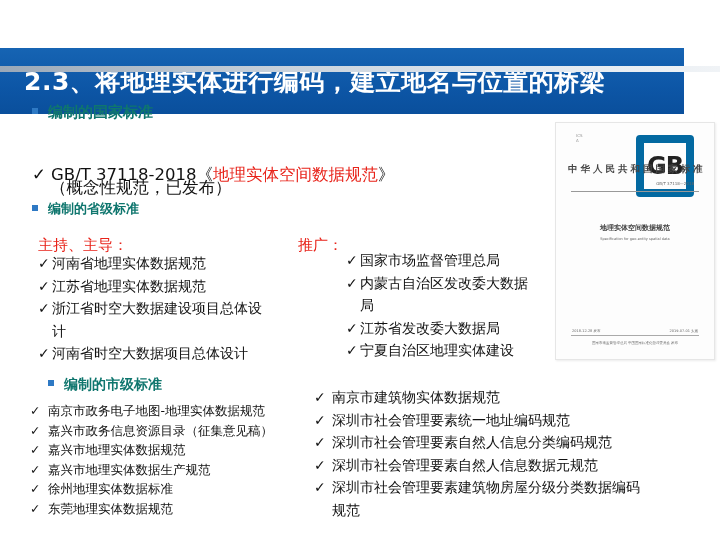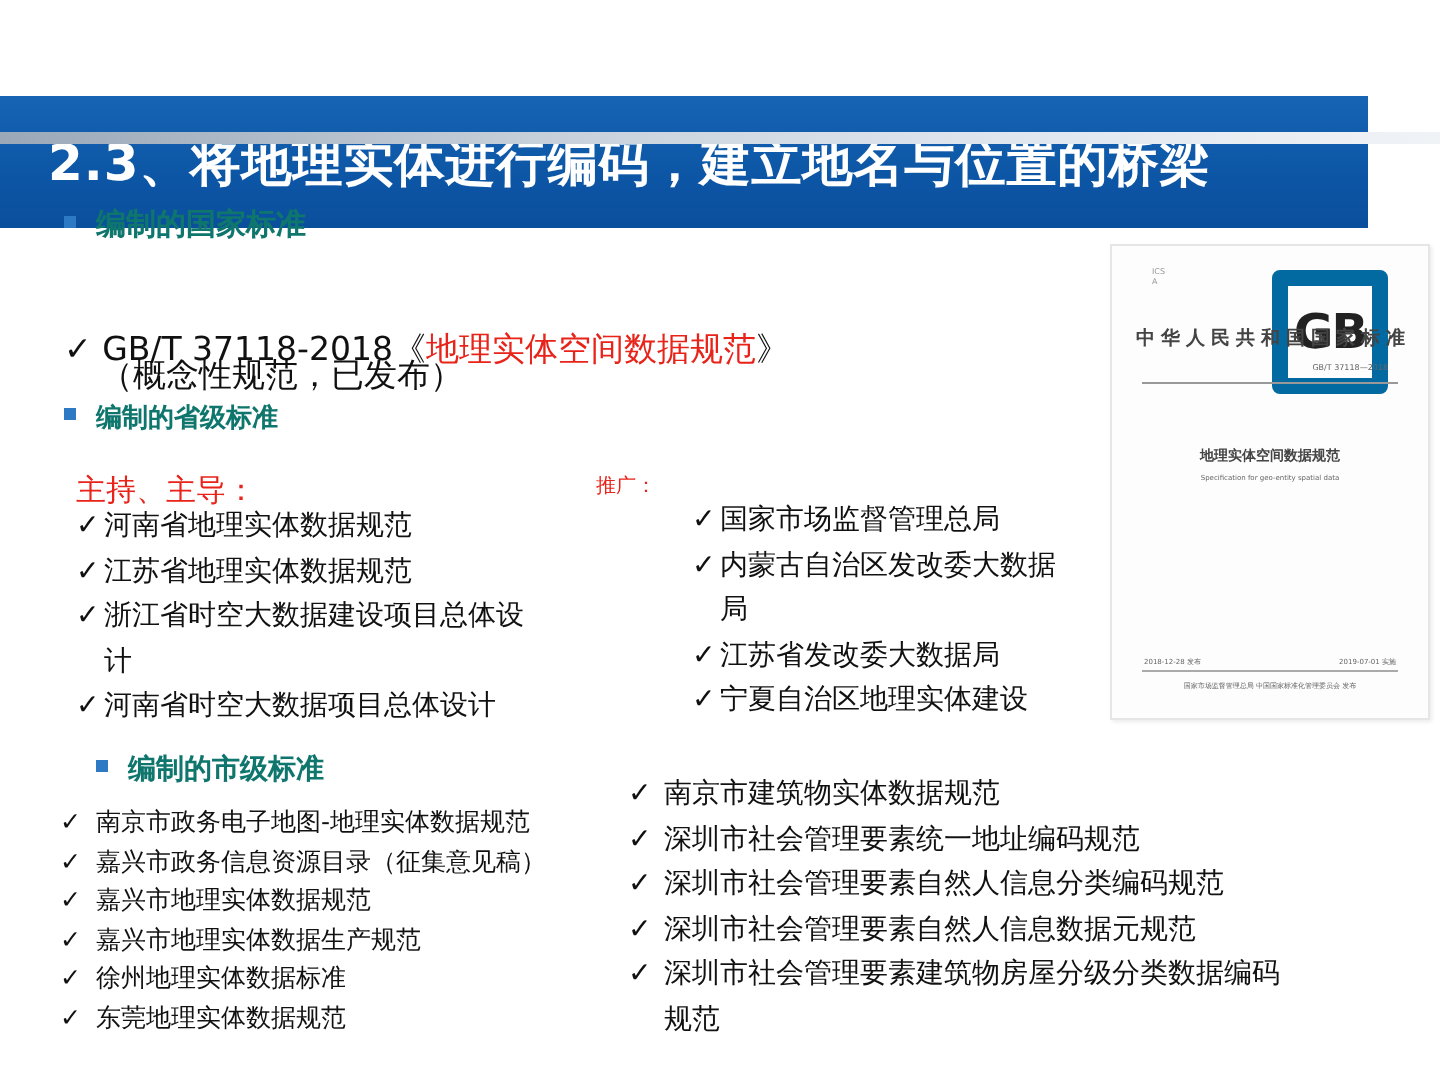--- a/index.html
+++ b/index.html
@@ -44,21 +44,21 @@
 </div>
 <div class="line" style="left:32px; top:150px; font-size:16.5px;">
   <span>✓ GB/T 37118-2018《</span><span class="red">地理实体空间数据规范</span><span>》</span>
 </div>
 <div class="line" style="left:50px; top:163px; font-size:16.5px;">（概念性规范，已发布）</div>
 
 <div class="sec" style="left:32px; top:200px; font-size:13px;">
   <span class="sq"></span><span>编制的省级标准</span>
 </div>
 <div class="line red" style="left:38px; top:222px; font-size:15px;">主持、主导：</div>
-<div class="line red" style="left:298px; top:222px; font-size:10px;text-align:right;">推广：</div>
+<div class="line red" style="left:298px; top:222px; font-size:15px;text-align:right;">推广：</div>
 
 <div style="position:absolute; left:38px; top:252px; font-size:14px; line-height:22.5px;">
   <div><span class="chk">✓</span><span>河南省地理实体数据规范</span></div>
   <div><span class="chk">✓</span><span>江苏省地理实体数据规范</span></div>
   <div><span class="chk">✓</span><span>浙江省时空大数据建设项目总体设</span></div>
   <div><span class="chk"></span><span>计</span></div>
   <div><span class="chk">✓</span><span>河南省时空大数据项目总体设计</span></div>
 </div>
 
 <div style="position:absolute; left:346px; top:249px; font-size:14px; line-height:22.5px;">

